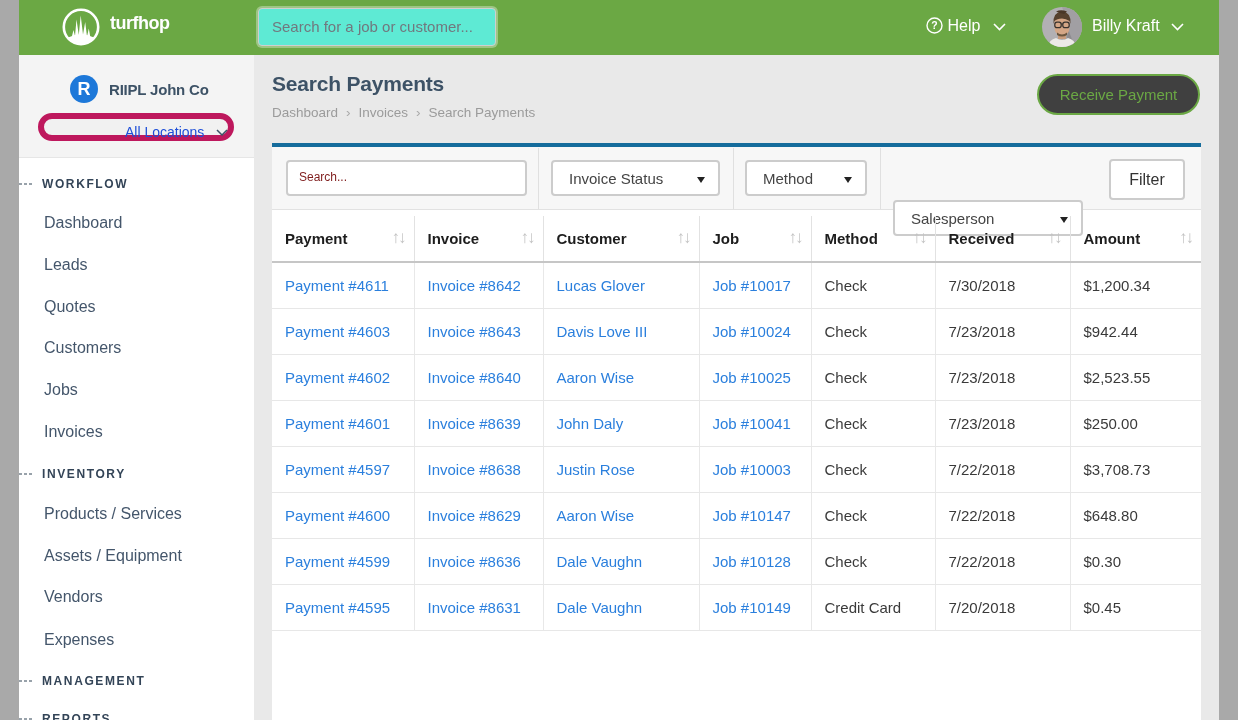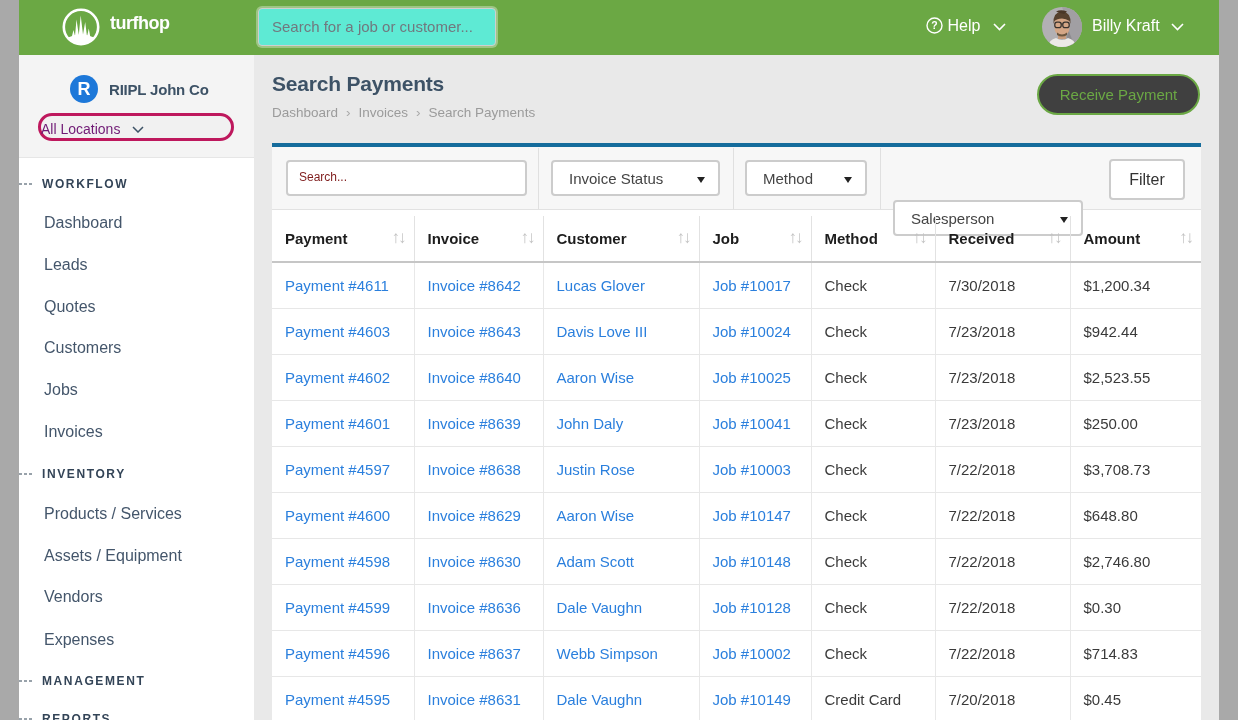--- a/index.html
+++ b/index.html
@@ -16,21 +16,21 @@
   #topsearch { left:258px; top:8px; width:238px; height:38px; background:#5eead4; border:1px solid #cfcfcf; border-radius:4px; box-shadow:0 0 0 2px rgba(255,255,255,0.35); }
   #topsearch span { position:absolute; left:13px; top:9px; color:#71787e; font-size:15px; }
   #help { left:926px; top:17px; color:#fff; font-size:16px; }
   #billy { left:1092px; top:17px; color:#fff; font-size:16px; }
   #avatar { left:1042px; top:7px; }
   
   #sidebar { left:19px; top:55px; width:235px; height:665px; background:#fff; }
   #sidetop { left:19px; top:55px; width:235px; height:103px; background:#f4f4f4; border-bottom:1px solid #e6e6e6; }
   #rlogo { left:70px; top:75px; width:28px; height:28px; border-radius:50%; background:#1d78d9; color:#fff; font-size:18px; text-align:center; line-height:28px; font-weight:bold; }
   #rname { left:109px; top:81px; font-size:15px; font-weight:bold; color:#3d5266; letter-spacing:-0.2px; }
-  #allloc { left:38px; top:113px; width:196px; height:28px; border:3px solid #be185d; border-radius:14px; background:#f1f1f1; text-align:left; color:#701a75; font-size:14px; line-height:27px; }
+  #allloc { left:38px; top:113px; width:196px; height:28px; border:6px solid #be185d; border-radius:14px; background:#f1f1f1; text-align:right; color:#1d4ed8; font-size:14px; line-height:27px; }
   .navitem { position:absolute; left:44px; transform:translateY(-50%); font-size:16px; color:#44566b; }
   .navhead { position:absolute; left:42px; transform:translateY(-50%); font-size:12px; font-weight:bold; letter-spacing:1.6px; color:#334457; }
   .dash { position:absolute; left:19px; width:13px; height:2px; background:repeating-linear-gradient(90deg,#98a2aa 0 3px,transparent 3px 5px); }
   
   #title { left:272px; top:72px; font-size:21px; font-weight:bold; color:#3d5266; letter-spacing:-0.2px; }
   #crumb { left:272px; top:105px; font-size:13.5px; color:#9b9b9b; }
   #crumb .sep { color:#a9a9a9; padding:0 8px; }
   #rcvbtn { left:1037px; top:74px; width:163px; height:41px; border:2px solid #6ba844; border-radius:21px; background:#404040; color:#6ba844; font-size:15px; text-align:center; line-height:37px; }
   
   #card { left:272px; top:143px; width:929px; height:577px; background:#fff; border-top:4px solid #156c9c; }
@@ -233,45 +233,27 @@
   <tr>
         <td><a>Payment #4600</a></td>
         <td><a>Invoice #8629</a></td>
         <td><a>Aaron Wise</a></td>
         <td><a>Job #10147</a></td>
         <td>Check</td>
         <td>7/22/2018</td>
         <td>$648.80</td>
       </tr>
   <tr>
-        <td><a>Payment #4598</a></td>
-        <td><a>Invoice #8630</a></td>
-        <td><a>Adam Scott</a></td>
-        <td><a>Job #10148</a></td>
-        <td>Check</td>
-        <td>7/22/2018</td>
-        <td>$2,746.80</td>
-      </tr>
-  <tr>
         <td><a>Payment #4599</a></td>
         <td><a>Invoice #8636</a></td>
         <td><a>Dale Vaughn</a></td>
         <td><a>Job #10128</a></td>
         <td>Check</td>
         <td>7/22/2018</td>
         <td>$0.30</td>
-      </tr>
-  <tr>
-        <td><a>Payment #4596</a></td>
-        <td><a>Invoice #8637</a></td>
-        <td><a>Webb Simpson</a></td>
-        <td><a>Job #10002</a></td>
-        <td>Check</td>
-        <td>7/22/2018</td>
-        <td>$714.83</td>
       </tr>
   <tr>
         <td><a>Payment #4595</a></td>
         <td><a>Invoice #8631</a></td>
         <td><a>Dale Vaughn</a></td>
         <td><a>Job #10149</a></td>
         <td>Credit Card</td>
         <td>7/20/2018</td>
         <td>$0.45</td>
       </tr>

